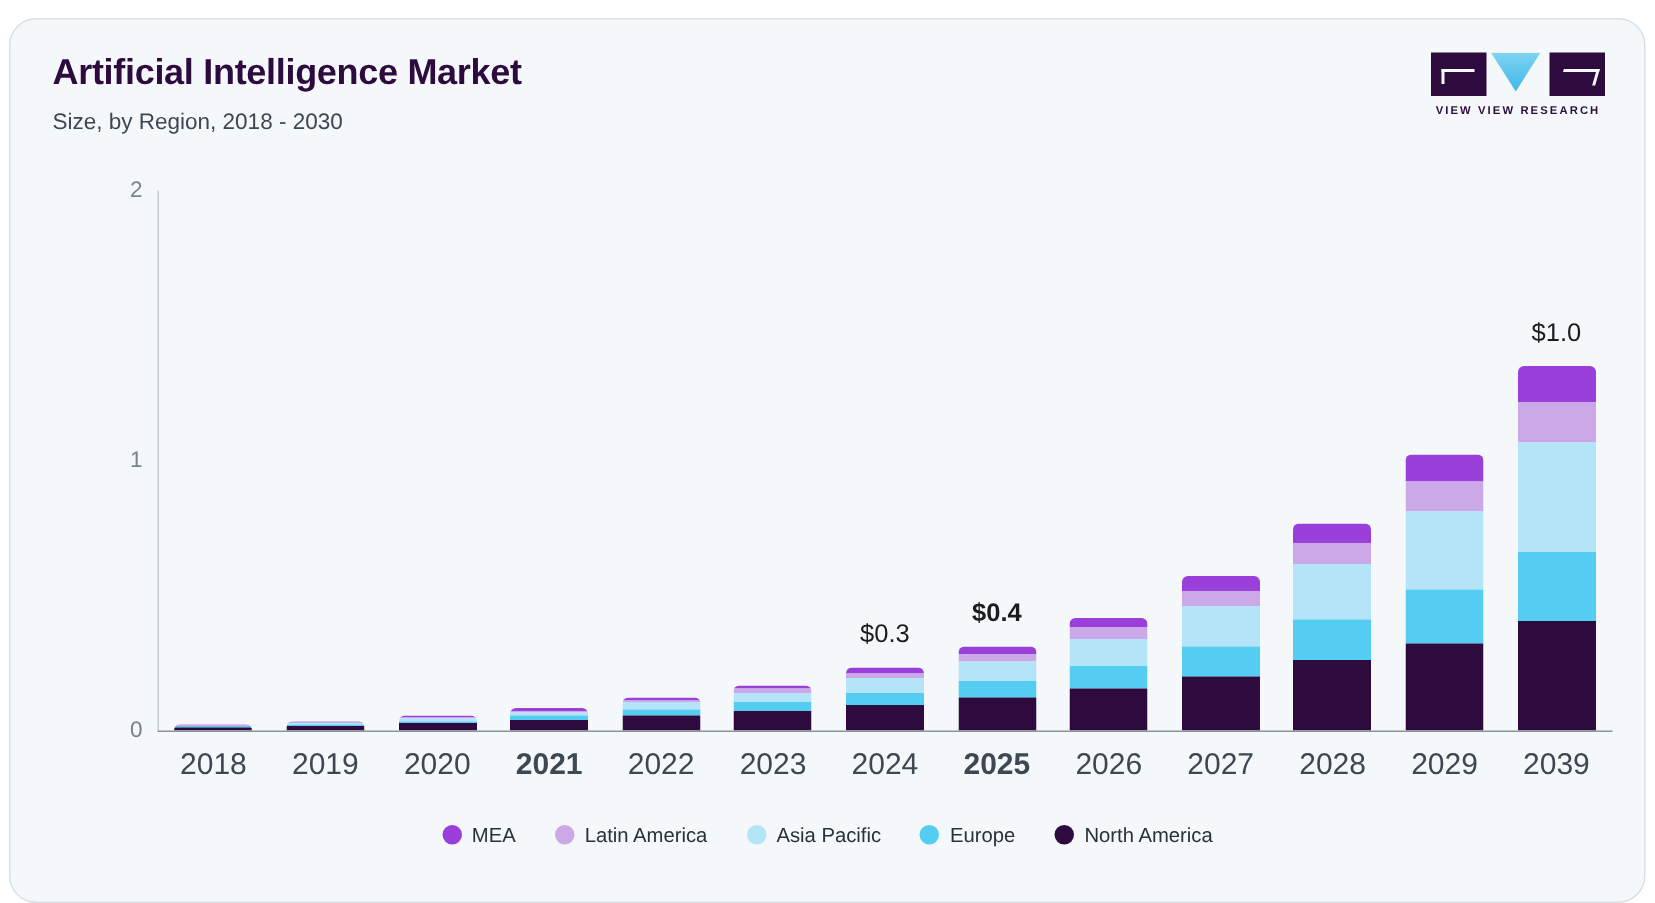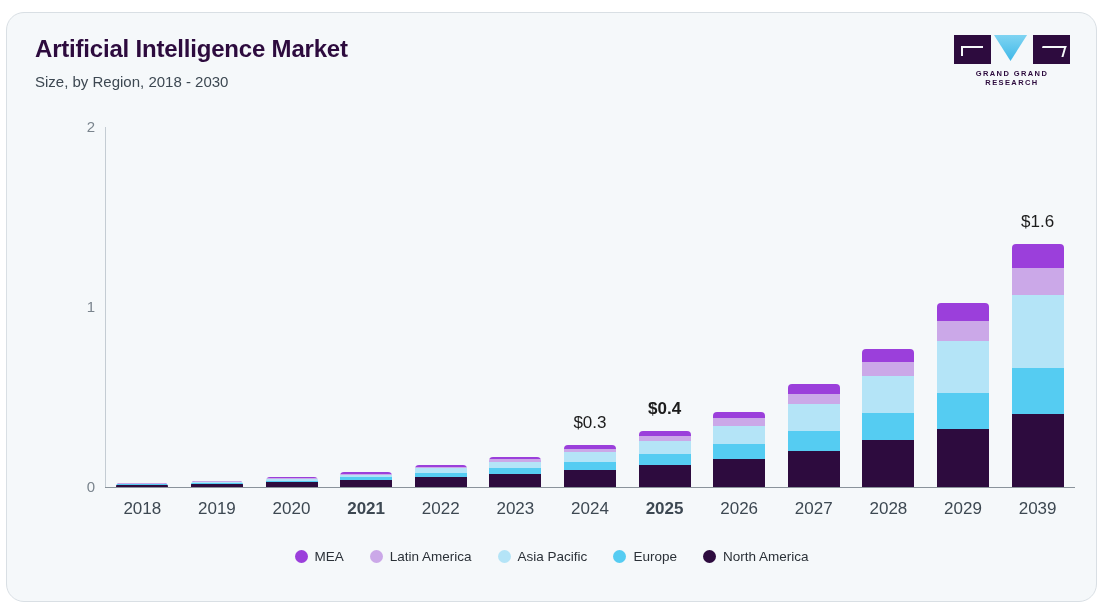--- a/index.html
+++ b/index.html
@@ -87,21 +87,21 @@
     border-radius: 4px 4px 0 0; overflow: hidden;
   }
   .seg { width: 100%; }
   .bar-label {
     position: absolute; left: 50%; transform: translateX(-50%);
     font-size: 17px; color: #1c1c1c; white-space: nowrap;
   }
   .x-tick {
     position: absolute; left: 50%; transform: translateX(-50%);
     top: 100%; margin-top: 12px;
-    font-size: 17px; color: #3d4852;
+    font-size: 20px; color: #3d4852;
   }
 
   
   .legend {
     position: absolute; left: 0; right: 0; top: 536px;
     display: flex; justify-content: center; align-items: center; gap: 26px;
   }
   .legend-item { display: flex; align-items: center; gap: 7px; }
   .legend-dot { width: 13px; height: 13px; border-radius: 50%; }
   .legend-label { font-size: 13.5px; color: #2b3138; }
@@ -113,21 +113,21 @@
 
   <div class="title">Artificial Intelligence Market</div>
   <div class="subtitle">Size, by Region, 2018 - 2030</div>
 
   <div class="logo">
     <div class="logo-marks">
       <div class="logo-g"></div>
       <div class="logo-v"></div>
       <div class="logo-r"></div>
     </div>
-    <div class="logo-text">GRAND GRAND RESEARCH</div>
+    <div class="logo-text">VIEW VIEW RESEARCH</div>
   </div>
 
   <div class="plot-wrap">
 
     <div id="y-ticks">
         <div class="y-tick" style="top: 474px; left: 54px;">0</div>
         <div class="y-tick" style="top: 294px; left: 54px;">1</div>
         <div class="y-tick" style="top: 114px; left: 54px;">2</div>
       </div>
     <div class="y-axis-line" id="y-axis-line" style="left: 98px; top: 114px; height: 360px;"></div>
@@ -256,21 +256,21 @@
           <div class="x-tick">2029</div>
         </div>
         <div class="bar-col" style="width: 74.6154px;">
           <div class="stack">
             <div class="seg" style="background: rgb(45, 11, 62); height: 72.9px;"></div>
             <div class="seg" style="background: rgb(85, 204, 242); height: 45.9px;"></div>
             <div class="seg" style="background: rgb(180, 228, 247); height: 72.9px;"></div>
             <div class="seg" style="background: rgb(203, 168, 232); height: 27px;"></div>
             <div class="seg" style="background: rgb(155, 63, 219); height: 24.3px;"></div>
           </div>
-          <div class="bar-label" style="bottom: 255px;">$1.6</div>
+          <div class="bar-label" style="bottom: 255px;">$1.0</div>
           <div class="x-tick">2039</div>
         </div>
       </div>
   </div>
 
   <div class="legend" id="legend">
       <div class="legend-item">
         <span class="legend-dot" style="background: rgb(155, 63, 219);"></span>
         <span class="legend-label">MEA</span>
       </div>

